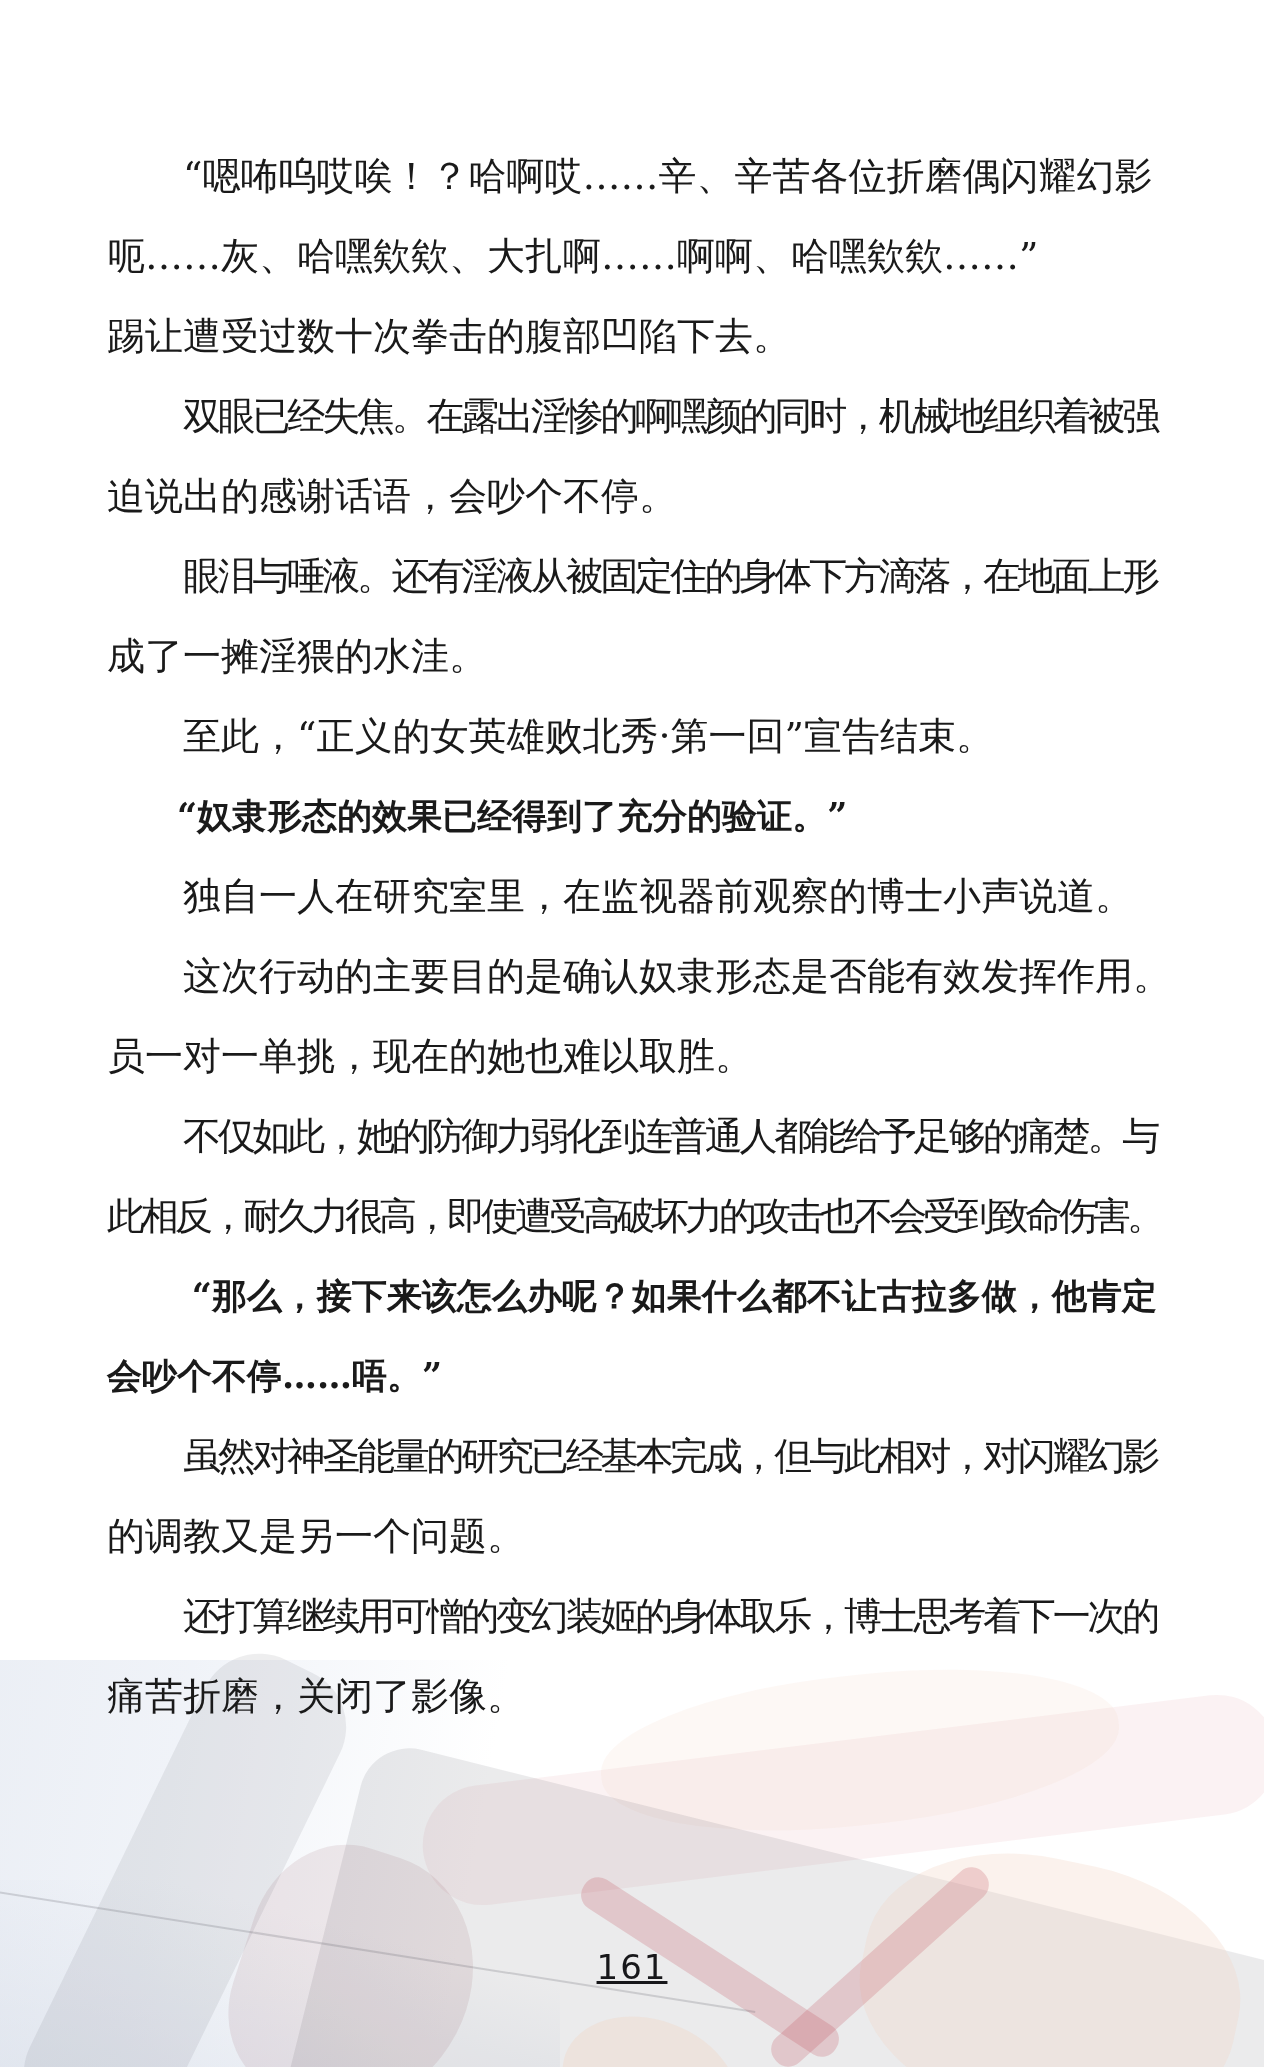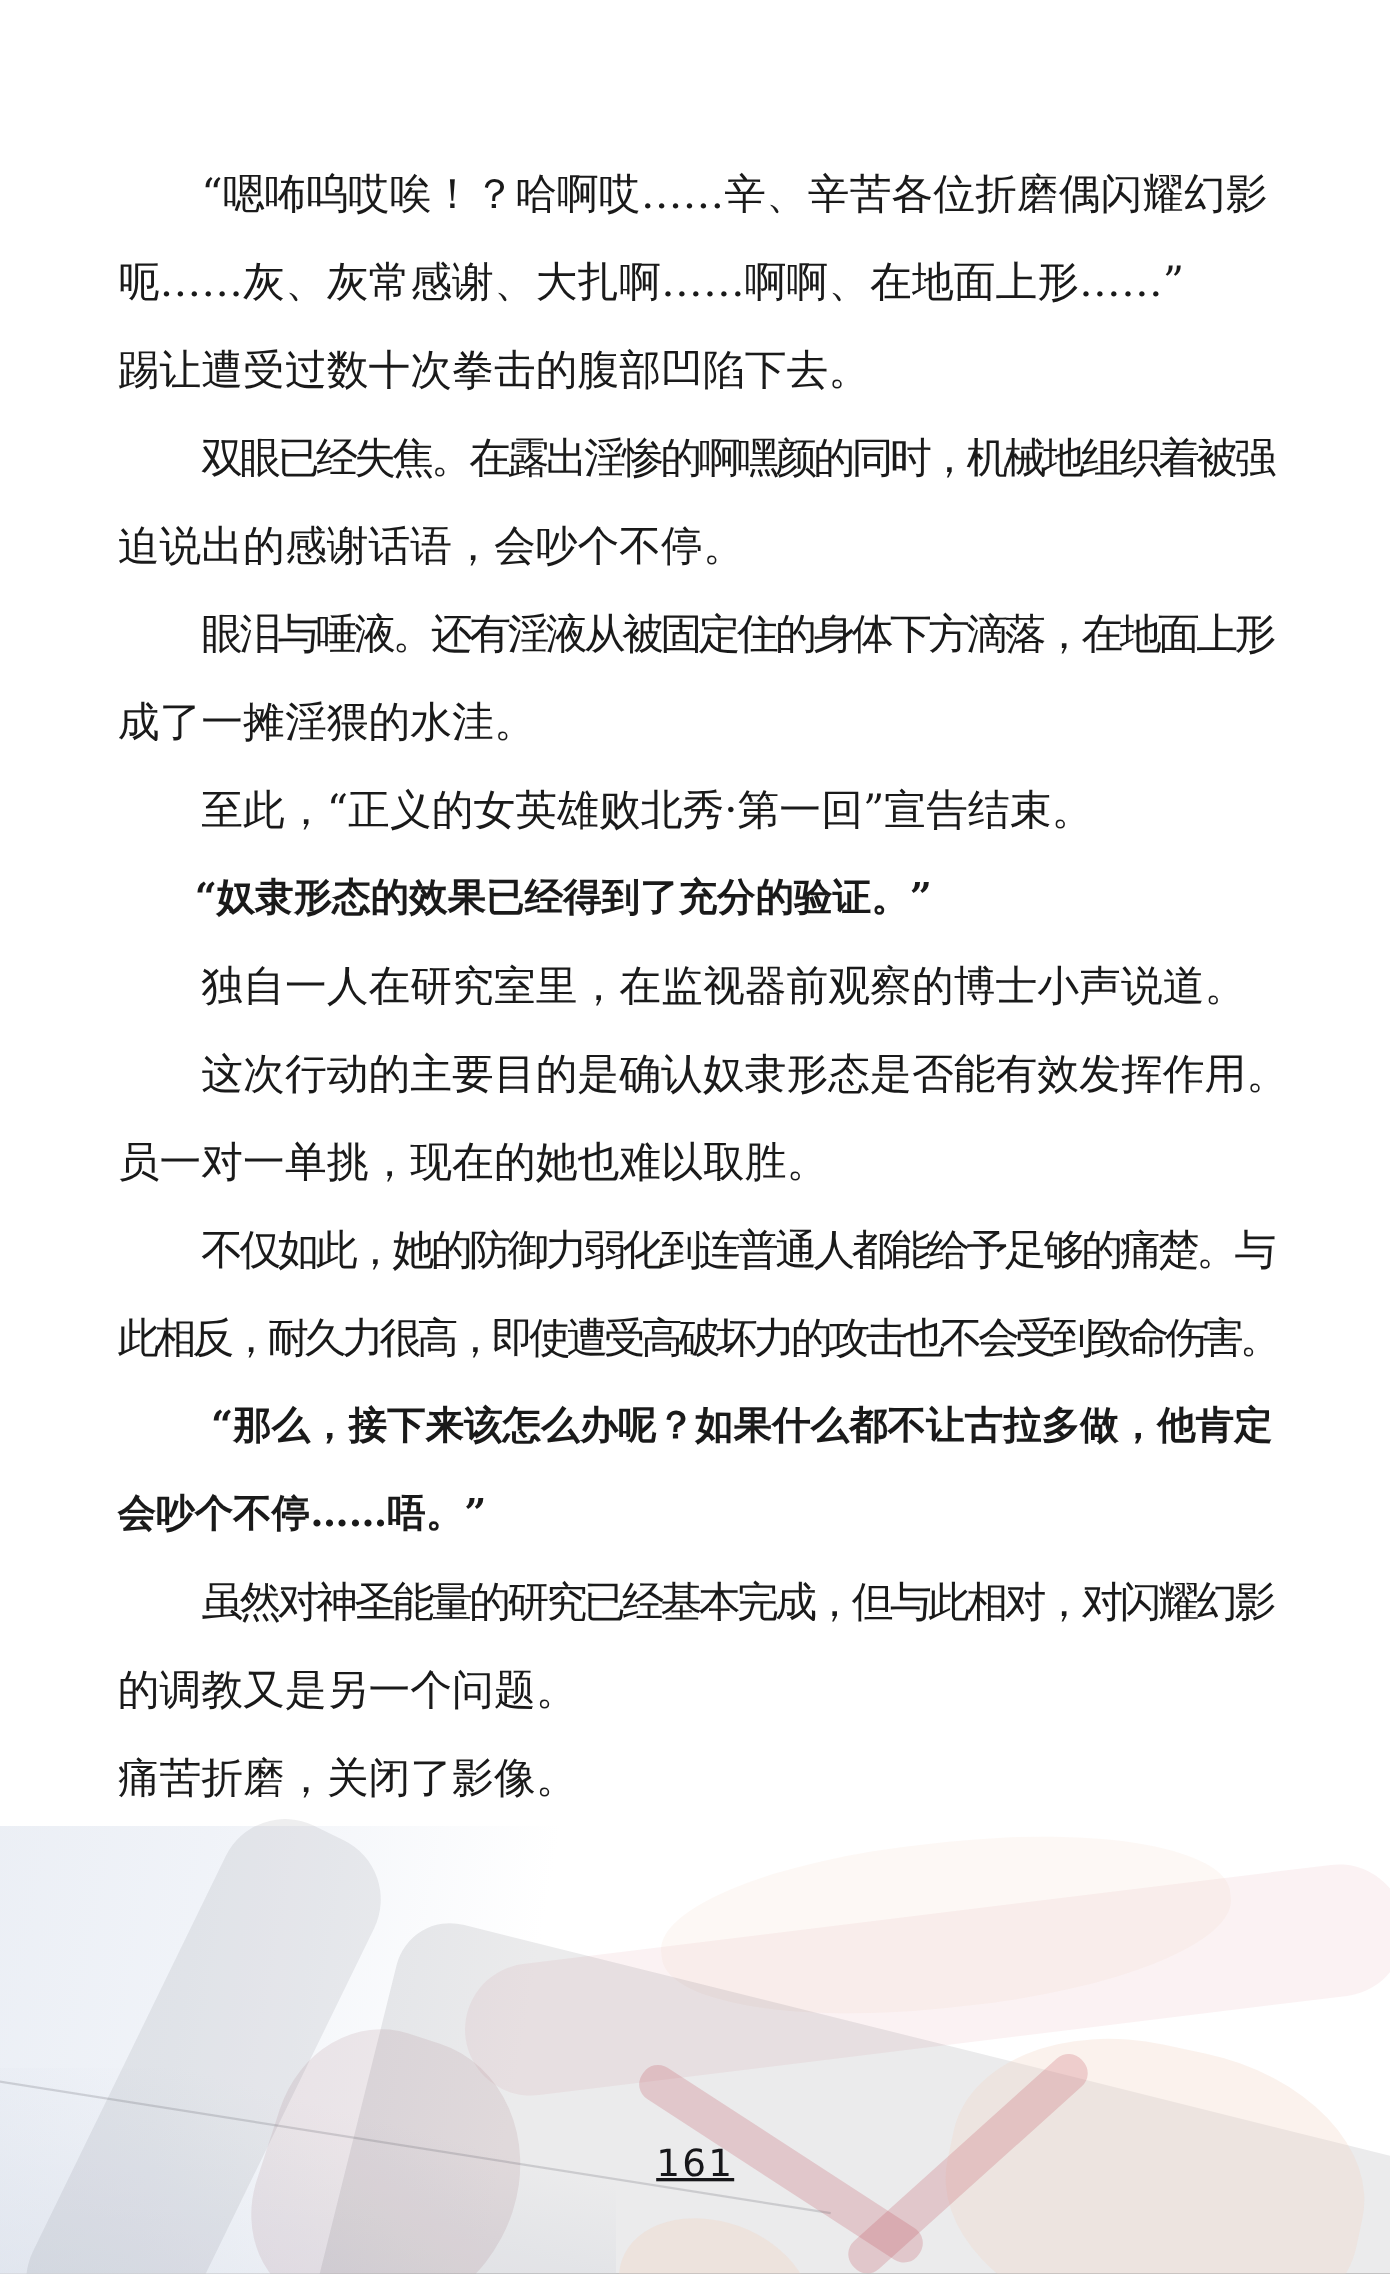--- a/index.html
+++ b/index.html
@@ -72,35 +72,36 @@
     <div class="art-hair"></div>
     <div class="art-skin1"></div>
     <div class="art-skin2"></div>
     <div class="art-redv1"></div>
     <div class="art-redv2"></div>
     <div class="art-wire"></div>
   </div>
 
   <div class="text-block">
       <div class="line indent" style="letter-spacing: 0px;">“嗯咘呜哎唉！？哈啊哎……辛、辛苦各位折磨偶闪耀幻影</div>
-      <div class="line" style="letter-spacing: 0px;">呃……灰、灰常感谢、大扎啊……啊啊、在地面上形……”</div>
+      <div class="line" style="letter-spacing: 0px;">呃……灰、哈嘿欸欸、大扎啊……啊啊、哈嘿欸欸……”</div>
       <div class="line">踢让遭受过数十次拳击的腹部凹陷下去。</div>
       <div class="line indent" style="letter-spacing: -3.21429px;">双眼已经失焦。在露出淫惨的啊嘿颜的同时，机械地组织着被强</div>
       <div class="line">迫说出的感谢话语，会吵个不停。</div>
       <div class="line indent" style="letter-spacing: -3.21429px;">眼泪与唾液。还有淫液从被固定住的身体下方滴落，在地面上形</div>
       <div class="line">成了一摊淫猥的水洼。</div>
       <div class="line indent">至此，“正义的女英雄败北秀·第一回”宣告结束。</div>
       <div class="line indent script">“奴隶形态的效果已经得到了充分的验证。”</div>
       <div class="line indent">独自一人在研究室里，在监视器前观察的博士小声说道。</div>
       <div class="line indent">这次行动的主要目的是确认奴隶形态是否能有效发挥作用。</div>
       <div class="line">员一对一单挑，现在的她也难以取胜。</div>
       <div class="line indent" style="letter-spacing: -3.21429px; text-align: right;">不仅如此，她的防御力弱化到连普通人都能给予足够的痛楚。与</div>
       <div class="line" style="letter-spacing: -4px;">此相反，耐久力很高，即使遭受高破坏力的攻击也不会受到致命伤害。</div>
       <div class="line indent script" style="letter-spacing: 0px; text-align: right;">“那么，接下来该怎么办呢？如果什么都不让古拉多做，他肯定</div>
       <div class="line script">会吵个不停……唔。”</div>
       <div class="line indent" style="letter-spacing: -3.21429px;">虽然对神圣能量的研究已经基本完成，但与此相对，对闪耀幻影</div>
       <div class="line">的调教又是另一个问题。</div>
+      <div class="line indent" style="letter-spacing: -3.21429px;">还打算继续用可憎的变幻装姬的身体取乐，博士思考着下一次的</div>
       <div class="line">痛苦折磨，关闭了影像。</div>
     </div>
 
   <div class="page-number">161</div>
 
 </div>
 
 </body></html>

